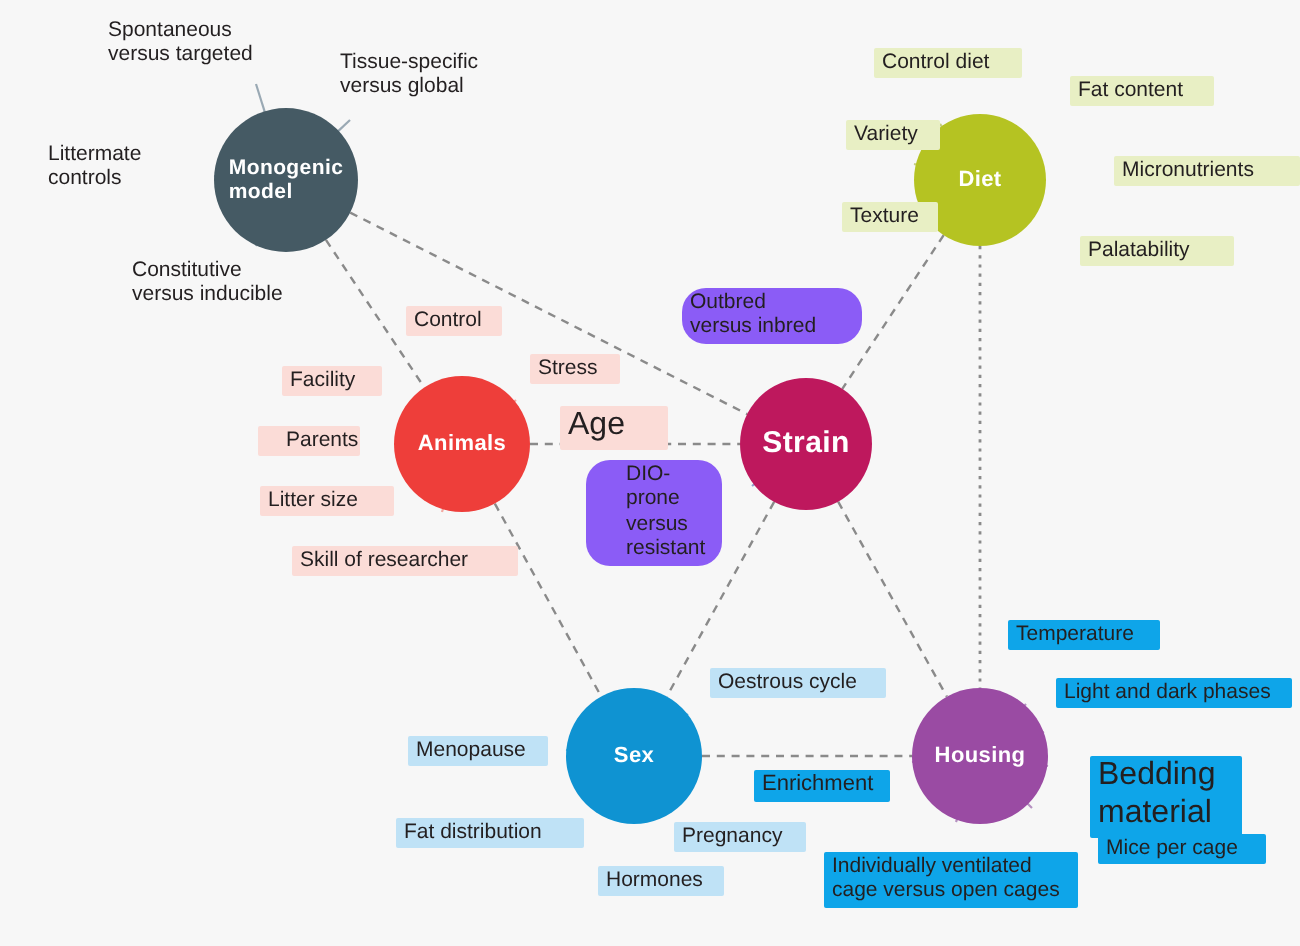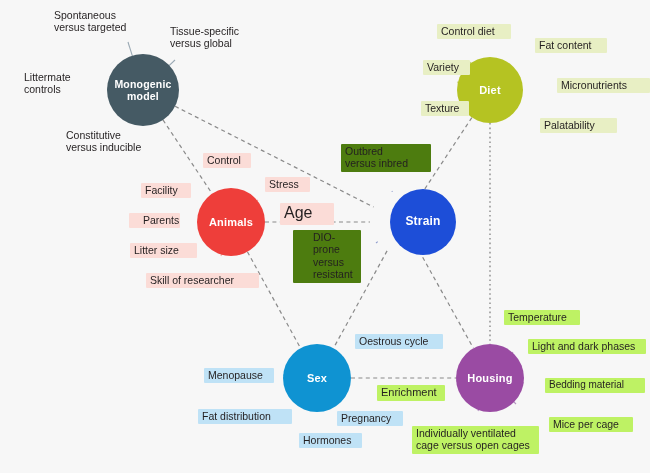--- a/index.html
+++ b/index.html
@@ -8,42 +8,42 @@
     width:650px;height:473px;
     background:#f7f7f7;
     overflow:hidden;
     font-family:"Liberation Sans", sans-serif;
   }
   #edges{position:absolute;left:0;top:0;width:650px;height:473px;}
   .hub{
     position:absolute;
     border-radius:50%;
     display:flex;align-items:center;justify-content:center;
-    text-align:center;
+    text-align:left;
     color:#ffffff;
     font-weight:bold;
     line-height:1.15;
     letter-spacing:.2px;
     box-sizing:border-box;
   }
   .hub-label{pointer-events:none;white-space:pre-line;}
   .node{
     position:absolute;
     box-sizing:border-box;
     padding:1px 4px 2px 4px;
     color:#231f20;
     line-height:1.18;
     white-space:pre-line;
     border-radius:1px;
   }
   .n-diet{background:#e8efc4;margin-left:24px;}
   .n-animals{background:#fbdcd7;}
-  .n-strain{background:#4d7c0f;}
+  .n-strain{background:#8b5cf6;border-radius:12px;}
   .n-sex{background:#bfe2f6;}
-  .n-housing{background:#bef264;}
+  .n-housing{background:#0ea5e9;}
 </style>
 </head>
 <body>
 
 <div id="canvas">
   <svg id="edges">
       <line x1="162.96920706410825" y1="119.95381059616237" x2="212.1401933283422" y2="193.7102899925133" stroke="#8a8a8a" stroke-width="1.2" stroke-dasharray="4,3.4"></line>
       <line x1="175.10000369329452" y1="106.29692495198029" x2="373.57499661448" y2="207.0611521273514" stroke="#8a8a8a" stroke-width="1.2" stroke-dasharray="4,3.4"></line>
       <line x1="265" y1="222" x2="370" y2="222" stroke="#8a8a8a" stroke-width="1.2" stroke-dasharray="4,3.4"></line>
       <line x1="247.4145373120763" y1="251.7752072172547" x2="300.5854626879237" y2="348.22479278274534" stroke="#8a8a8a" stroke-width="1.2" stroke-dasharray="4,3.4"></line>
@@ -87,21 +87,21 @@
       <div class="hub" style="left: 107px; top: 54px; width: 72px; height: 72px; background: rgb(69, 90, 100); font-size: 10.5px;">
         <span class="hub-label">Monogenic
 model</span>
       </div>
       <div class="hub" style="left: 457px; top: 57px; width: 66px; height: 66px; background: rgb(181, 195, 34); font-size: 11px;">
         <span class="hub-label">Diet</span>
       </div>
       <div class="hub" style="left: 197px; top: 188px; width: 68px; height: 68px; background: rgb(238, 62, 58); font-size: 11px;">
         <span class="hub-label">Animals</span>
       </div>
-      <div class="hub" style="left: 390px; top: 189px; width: 66px; height: 66px; background: #1d4ed8; font-size: 12px;">
+      <div class="hub" style="left: 370px; top: 189px; width: 66px; height: 66px; background: #be185d; font-size: 15px;">
         <span class="hub-label">Strain</span>
       </div>
       <div class="hub" style="left: 283px; top: 344px; width: 68px; height: 68px; background: rgb(15, 147, 210); font-size: 11px;">
         <span class="hub-label">Sex</span>
       </div>
       <div class="hub" style="left: 456px; top: 344px; width: 68px; height: 68px; background: rgb(154, 75, 163); font-size: 11px;">
         <span class="hub-label">Housing</span>
       </div>
     </div>
   <div id="node-layer">
@@ -132,18 +132,18 @@
 versus
 resistant</div>
       <div class="node n-sex" style="left: 355px; top: 334px; width: 88px; font-size: 10.5px;">Oestrous cycle</div>
       <div class="node n-sex" style="left: 204px; top: 368px; width: 70px; font-size: 10.5px;">Menopause</div>
       <div class="node n-sex" style="left: 198px; top: 409px; width: 94px; font-size: 10.5px;">Fat distribution</div>
       <div class="node n-sex" style="left: 337px; top: 411px; width: 66px; font-size: 10.5px;">Pregnancy</div>
       <div class="node n-sex" style="left: 288px; top: 433px; width: 63px; font-size: 10.5px; margin-left: 11px;">Hormones</div>
       <div class="node n-housing" style="left: 504px; top: 310px; width: 76px; font-size: 10.5px;">Temperature</div>
       <div class="node n-housing" style="left: 528px; top: 339px; width: 118px; font-size: 10.5px;">Light and dark phases</div>
       <div class="node n-housing" style="left: 377px; top: 385px; width: 68px; font-size: 11px;">Enrichment</div>
-      <div class="node n-housing" style="left: 545px; top: 378px; width: 100px; font-size: 10px;">Bedding material</div>
+      <div class="node n-housing" style="left: 545px; top: 378px; width: 76px; font-size: 16px;">Bedding material</div>
       <div class="node n-housing" style="left: 549px; top: 417px; width: 84px; font-size: 10.5px;">Mice per cage</div>
       <div class="node n-housing" style="left: 412px; top: 426px; width: 127px; font-size: 10.5px;">Individually ventilated
 cage versus open cages</div>
     </div>
 </div>
 
 </body></html>

